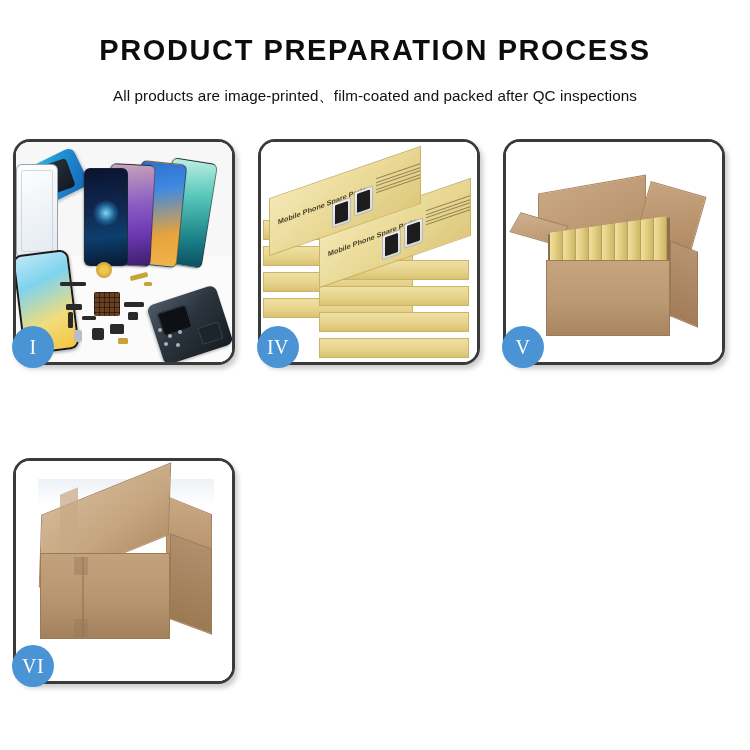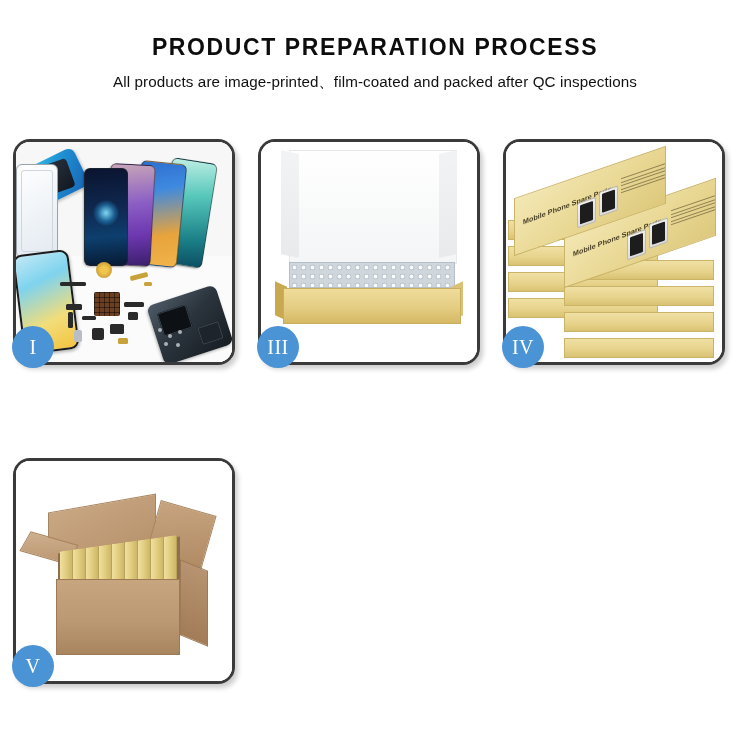--- a/index.html
+++ b/index.html
@@ -21,29 +21,29 @@
     padding: 0;
     position: relative;
   }
   
   .header {
     text-align: center;
     padding-top: 36px;
   }
   .title {
     font-family: "Liberation Sans", sans-serif;
-    font-size: 23px;
+    font-size: 29px;
     font-weight: 700;
     letter-spacing: 1.6px;
     color: #0d0d0d;
     line-height: 1;
     white-space: nowrap;
   }
   .subtitle {
-    margin-top: 13px;
+    margin-top: 21px;
     font-family: "Liberation Sans", sans-serif;
     font-size: 15.2px;
     font-weight: 400;
     color: #111111;
     letter-spacing: 0.1px;
     white-space: nowrap;
   }
   
   .grid {
     position: absolute;
@@ -430,33 +430,20 @@
             <i style="left:20px; top:2px;"></i>
             <i style="left:6px; top:14px;"></i>
             <i style="left:18px; top:15px;"></i>
           </div>
         </div>
       </div>
       <div class="badge">I</div>
     </div>
 
 
-    <div class="panel">
-      <div class="panel-inner">
-        <div class="p3-bg"></div>
-        <div class="w-lid-back"></div>
-        <div class="w-lid-left"></div>
-        <div class="w-lid-right"></div>
-        <div class="box3-inner"></div>
-        <div class="box3-lside"></div>
-        <div class="box3-rside"></div>
-        <div class="box3-front"></div>
-      </div>
-      <div class="badge">III</div>
-    </div>
 
     <div class="panel">
       <div class="panel-inner">
         <div class="p4-bg"></div>
         <div class="stack">
 
           <div class="sbox" style="left:0px; top:64px;"></div>
           <div class="sbox" style="left:0px; top:90px;"></div>
           <div class="sbox" style="left:0px; top:116px;"></div>
           <div class="sbox" style="left:0px; top:142px;"></div>
@@ -514,15 +501,30 @@
           <i style="left:78px;"></i>
             <i style="left:91px;"></i>
             <i style="left:104px;"></i>
         </div>
         <div class="c5-rside"></div>
         <div class="c5-front"></div>
       </div>
       <div class="badge">V</div>
     </div>
 
+    <div class="panel">
+      <div class="panel-inner">
+        <div class="p6-bg"></div>
+        <div class="c6-shadow"></div>
+        <div class="c6-topright"></div>
+        <div class="c6-top"></div>
+        <div class="c6-tape"></div>
+        <div class="c6-side"></div>
+        <div class="c6-front"></div>
+        <div class="c6-seam"></div>
+        <div class="c6-tab" style="left:58px; top:96px;"></div>
+        <div class="c6-tab" style="left:58px; top:158px;"></div>
+      </div>
+      <div class="badge">VI</div>
+    </div>
 
   </div>
 </div>
 
 </body></html>

